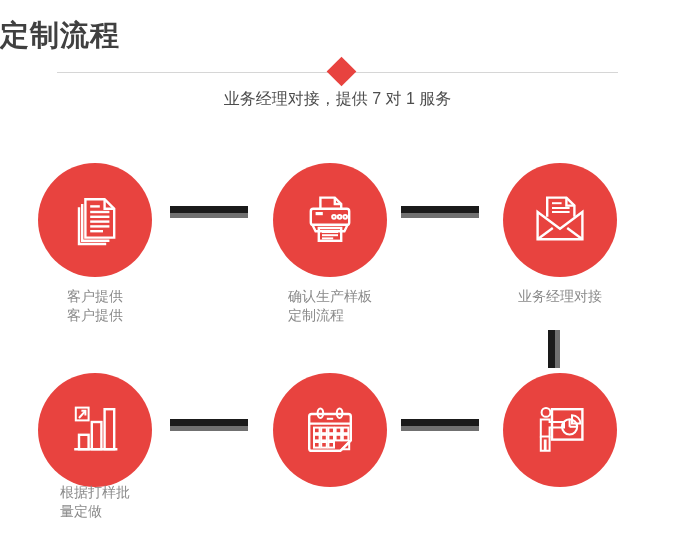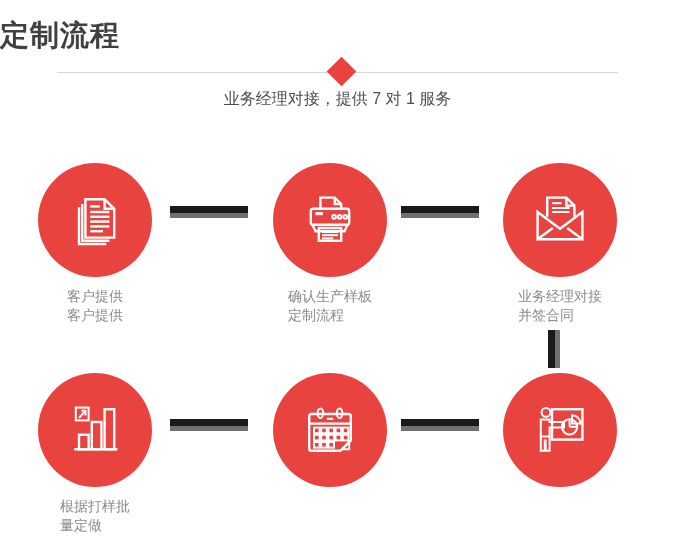--- a/index.html
+++ b/index.html
@@ -45,21 +45,21 @@
   .vbar{
     position:absolute;left:548px;top:330px;width:12px;height:38px;
     background:linear-gradient(to right,var(--connector-dark) 0 58%,var(--connector-light) 58% 100%);
   }
   .step-label{
     position:absolute;width:180px;text-align:center;
     font-size:14px;line-height:19px;color:var(--label-text);
   }
   .step-label .inner{display:inline-block;text-align:left;}
   .pos-l1{left:5px;top:287px;}  .pos-l2{left:240px;top:287px;}  .pos-l3{left:470px;top:287px;}
-  .pos-l4{left:5px;top:497px;}  .pos-l5{left:240px;top:497px;}  .pos-l6{left:470px;top:497px;}
+  .pos-l4{left:5px;top:483px;}  .pos-l5{left:240px;top:497px;}  .pos-l6{left:470px;top:497px;}
 </style>
 </head>
 <body>
 
 <div class="canvas">
 
   <div class="page-title">定制流程</div>
   <div class="divider-line"></div>
   <div class="diamond"></div>
   <div class="page-subtitle">业务经理对接，提供 7 对 1 服务</div>
@@ -122,21 +122,20 @@
       <line x1="30" y1="25" x2="52" y2="25" stroke-width="2.5"></line>
       <line x1="30" y1="30" x2="52" y2="30" stroke-width="2.5"></line>
       <path d="M12 30 L40 51 L68 30 V64 H12 Z"></path>
       <line x1="12" y1="64" x2="31" y2="50"></line>
       <line x1="68" y1="64" x2="49" y2="50"></line>
     </svg>
   </div>
   <div class="step-label pos-l3">
     <span class="inner">
       <div>业务经理对接</div>
-      <div>并签合同</div>
     </span>
   </div>
 
   <div class="step-circle pos-c4">
     <svg width="64" height="64" viewBox="0 0 80 80">
       <line x1="14" y1="64" x2="68" y2="64"></line>
       <rect x="20" y="46" width="12" height="18"></rect>
       <rect x="36" y="30" width="12" height="34"></rect>
       <rect x="52" y="14" width="12" height="50"></rect>
       <rect x="16" y="12" width="16" height="16" stroke-width="2.5"></rect>

